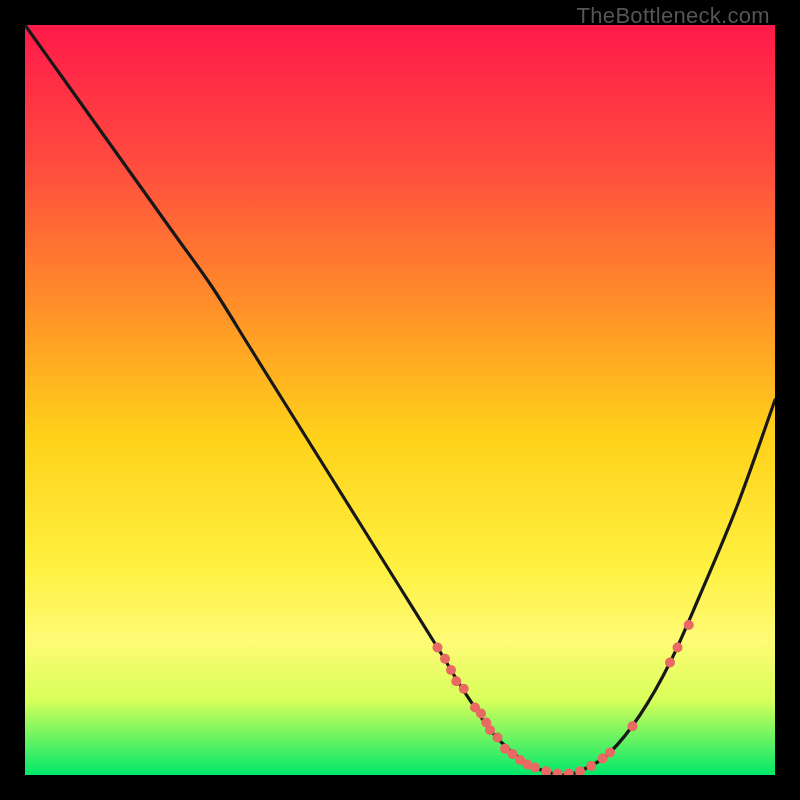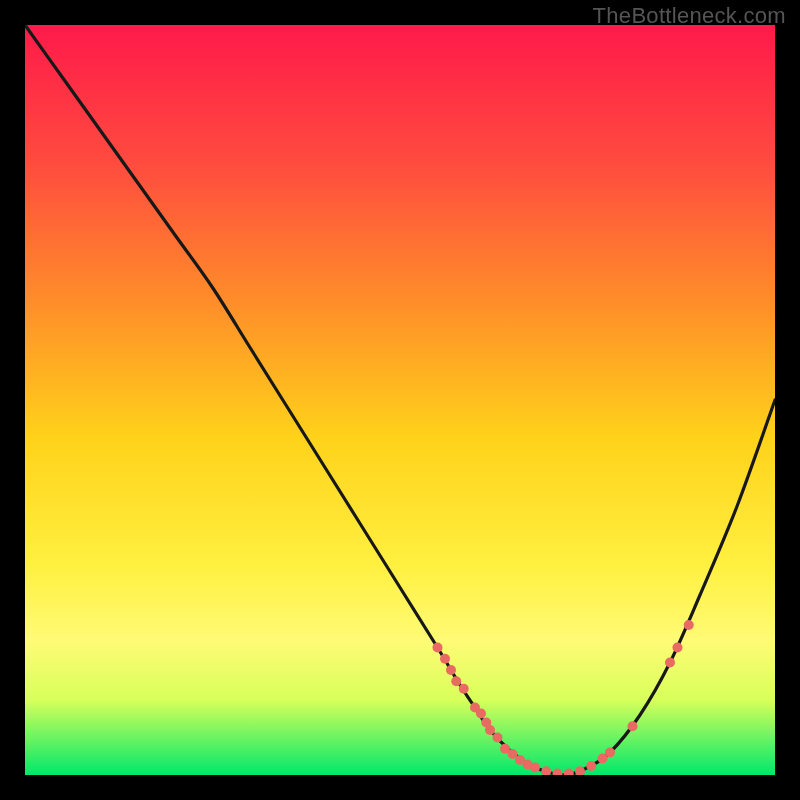--- a/index.html
+++ b/index.html
@@ -31,21 +31,21 @@
       #ff8a2a 36%,
       #ffd21a 55%,
       #fff040 72%,
       #fffb75 82%,
       #d8ff5a 90%,
       #00e86a 100%);
   }
   .watermark {
     position: absolute;
     top: 3px;
-    right: 14px;
+    right: 30px;
     color: #555;
     font-size: 22px;
     font-weight: 500;
     letter-spacing: 0.3px;
     z-index: 20;
   }
   svg.curve {
     position: absolute;
     left: 0;
     top: 0;

